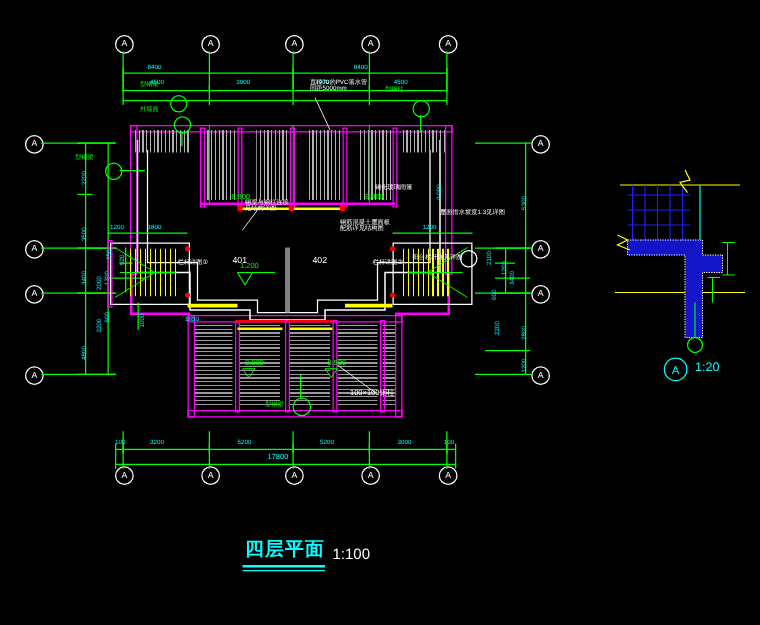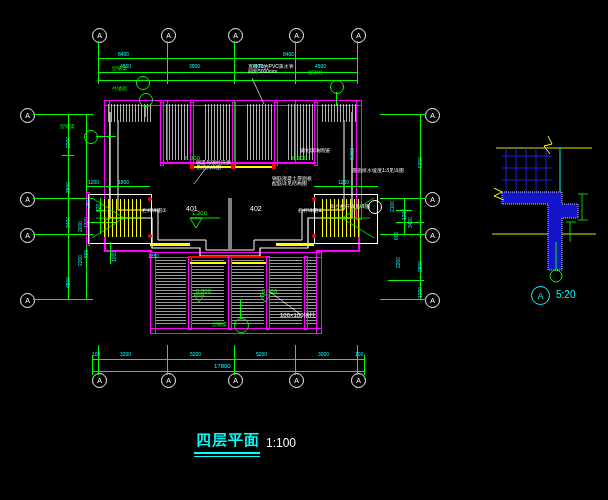--- a/index.html
+++ b/index.html
@@ -394,20 +394,20 @@
       </g>
 
       <line x1="64" y1="112" x2="64" y2="140" stroke="#00ff00" stroke-width="0.9"></line>
       <circle cx="64" cy="146" r="6" fill="none" stroke="#00ff00" stroke-width="1"></circle>
     </svg>
   </div>
 
   <div class="bubc" style="left:531px;top:286px;width:17px;height:17px;border:1px solid #00ffff;border-radius:50%;position:absolute;display:flex;align-items:center;justify-content:center;font-size:9px;color:#00ffff;">
       <span>A</span>
     </div>
-  <div class="t tc t11" style="left:556px;top:290px;">5:20</div>
+  <div class="t tc t11" style="left:556px;top:290px;">1:20</div>
 
   <div class="t tc t16" style="left:196px;top:432px;font-weight:bold;letter-spacing:1px;">四层平面</div>
   <div class="hline cyn" style="left:194px;top:452px;width:66px;height:2px;"></div>
   <div class="hline cyn" style="left:194px;top:456px;width:66px;height:1px;"></div>
   <div class="t tw t13" style="left:266px;top:437px;">1:100</div>
 
 </div>
 
 </body></html>

